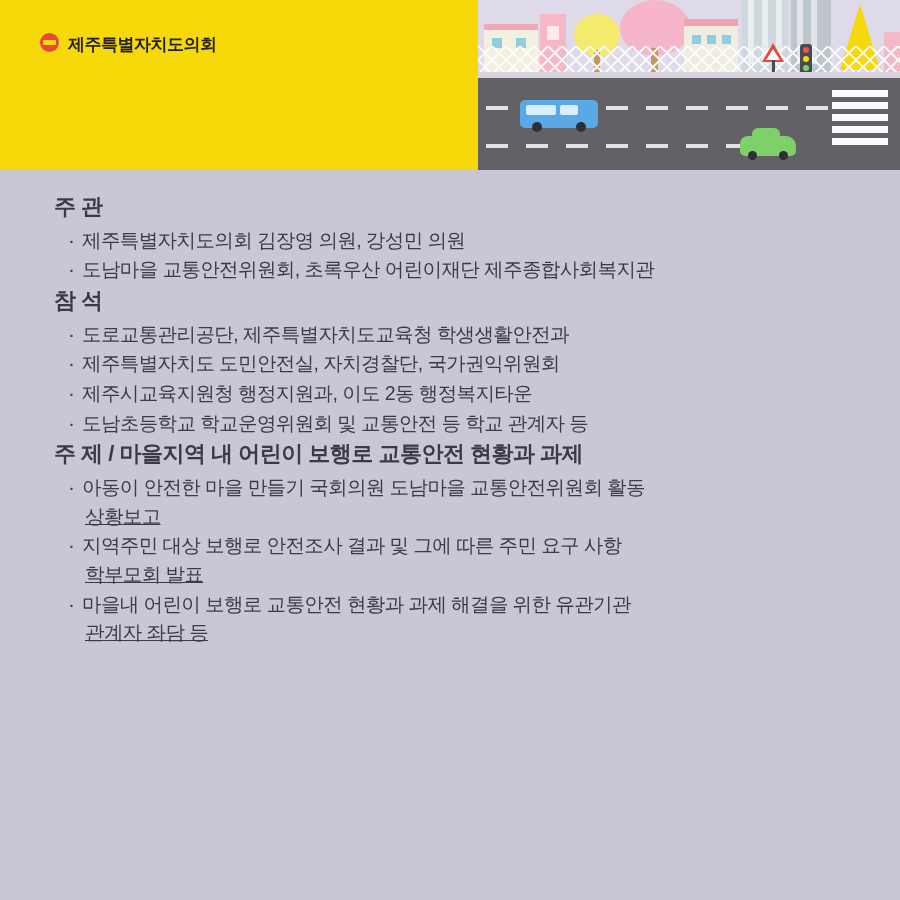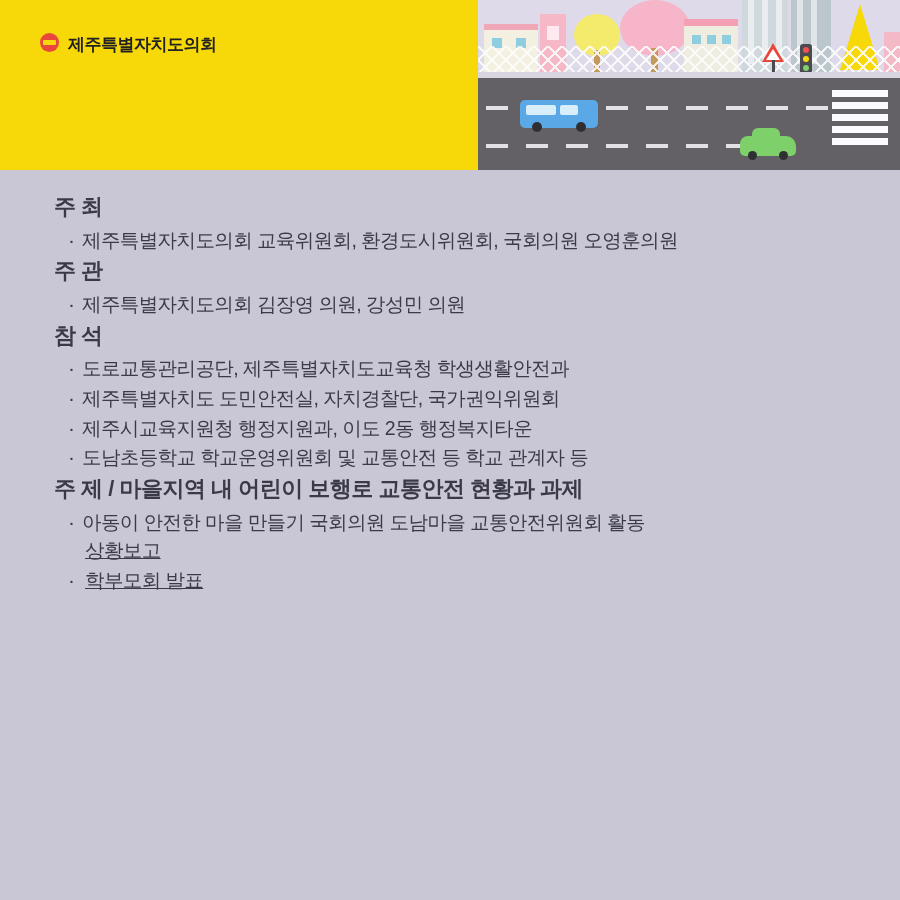--- a/index.html
+++ b/index.html
@@ -311,35 +311,30 @@
           <span class="top"></span>
             <span class="w1"></span>
             <span class="w2"></span>
         </div>
       </div>
     </div>
   </div>
 
   <div class="content">
 
-    <div class="section">
-      <div class="sec-title">주 최</div>
-      <ul class="bullets">
-        <li class="bullet">
-          <span>제주특별자치도의회 교육위원회, 환경도시위원회, 국회의원 오영훈의원</span>
-        </li>
-      </ul>
-    </div>
 
     <div class="section">
       <div class="sec-title">주 관</div>
       <ul class="bullets">
         <li class="bullet">
           <span>제주특별자치도의회 김장영 의원, 강성민 의원</span>
         </li>
+        <li class="bullet">
+          <span>도남마을 교통안전위원회, 초록우산 어린이재단 제주종합사회복지관</span>
+        </li>
       </ul>
     </div>
 
     <div class="section">
       <div class="sec-title">참 석</div>
       <ul class="bullets">
         <li class="bullet">
           <span>도로교통관리공단, 제주특별자치도교육청 학생생활안전과</span>
         </li>
         <li class="bullet">
@@ -355,19 +350,24 @@
     </div>
 
     <div class="section">
       <div class="sec-title">주 제 / 마을지역 내 어린이 보행로 교통안전 현황과 과제</div>
       <ul class="bullets">
         <li class="bullet">
           <span>아동이 안전한 마을 만들기 국회의원 도남마을 교통안전위원회 활동</span>
           <span class="cont">상황보고</span>
         </li>
         <li class="bullet">
+          <span>지역주민 대상 보행로 안전조사 결과 및 그에 따른 주민 요구 사항</span>
           <span class="cont">학부모회 발표</span>
+        </li>
+        <li class="bullet">
+          <span>마을내 어린이 보행로 교통안전 현황과 과제 해결을 위한 유관기관</span>
+          <span class="cont">관계자 좌담 등</span>
         </li>
       </ul>
     </div>
 
   </div>
 </div>
 
 </body></html>

